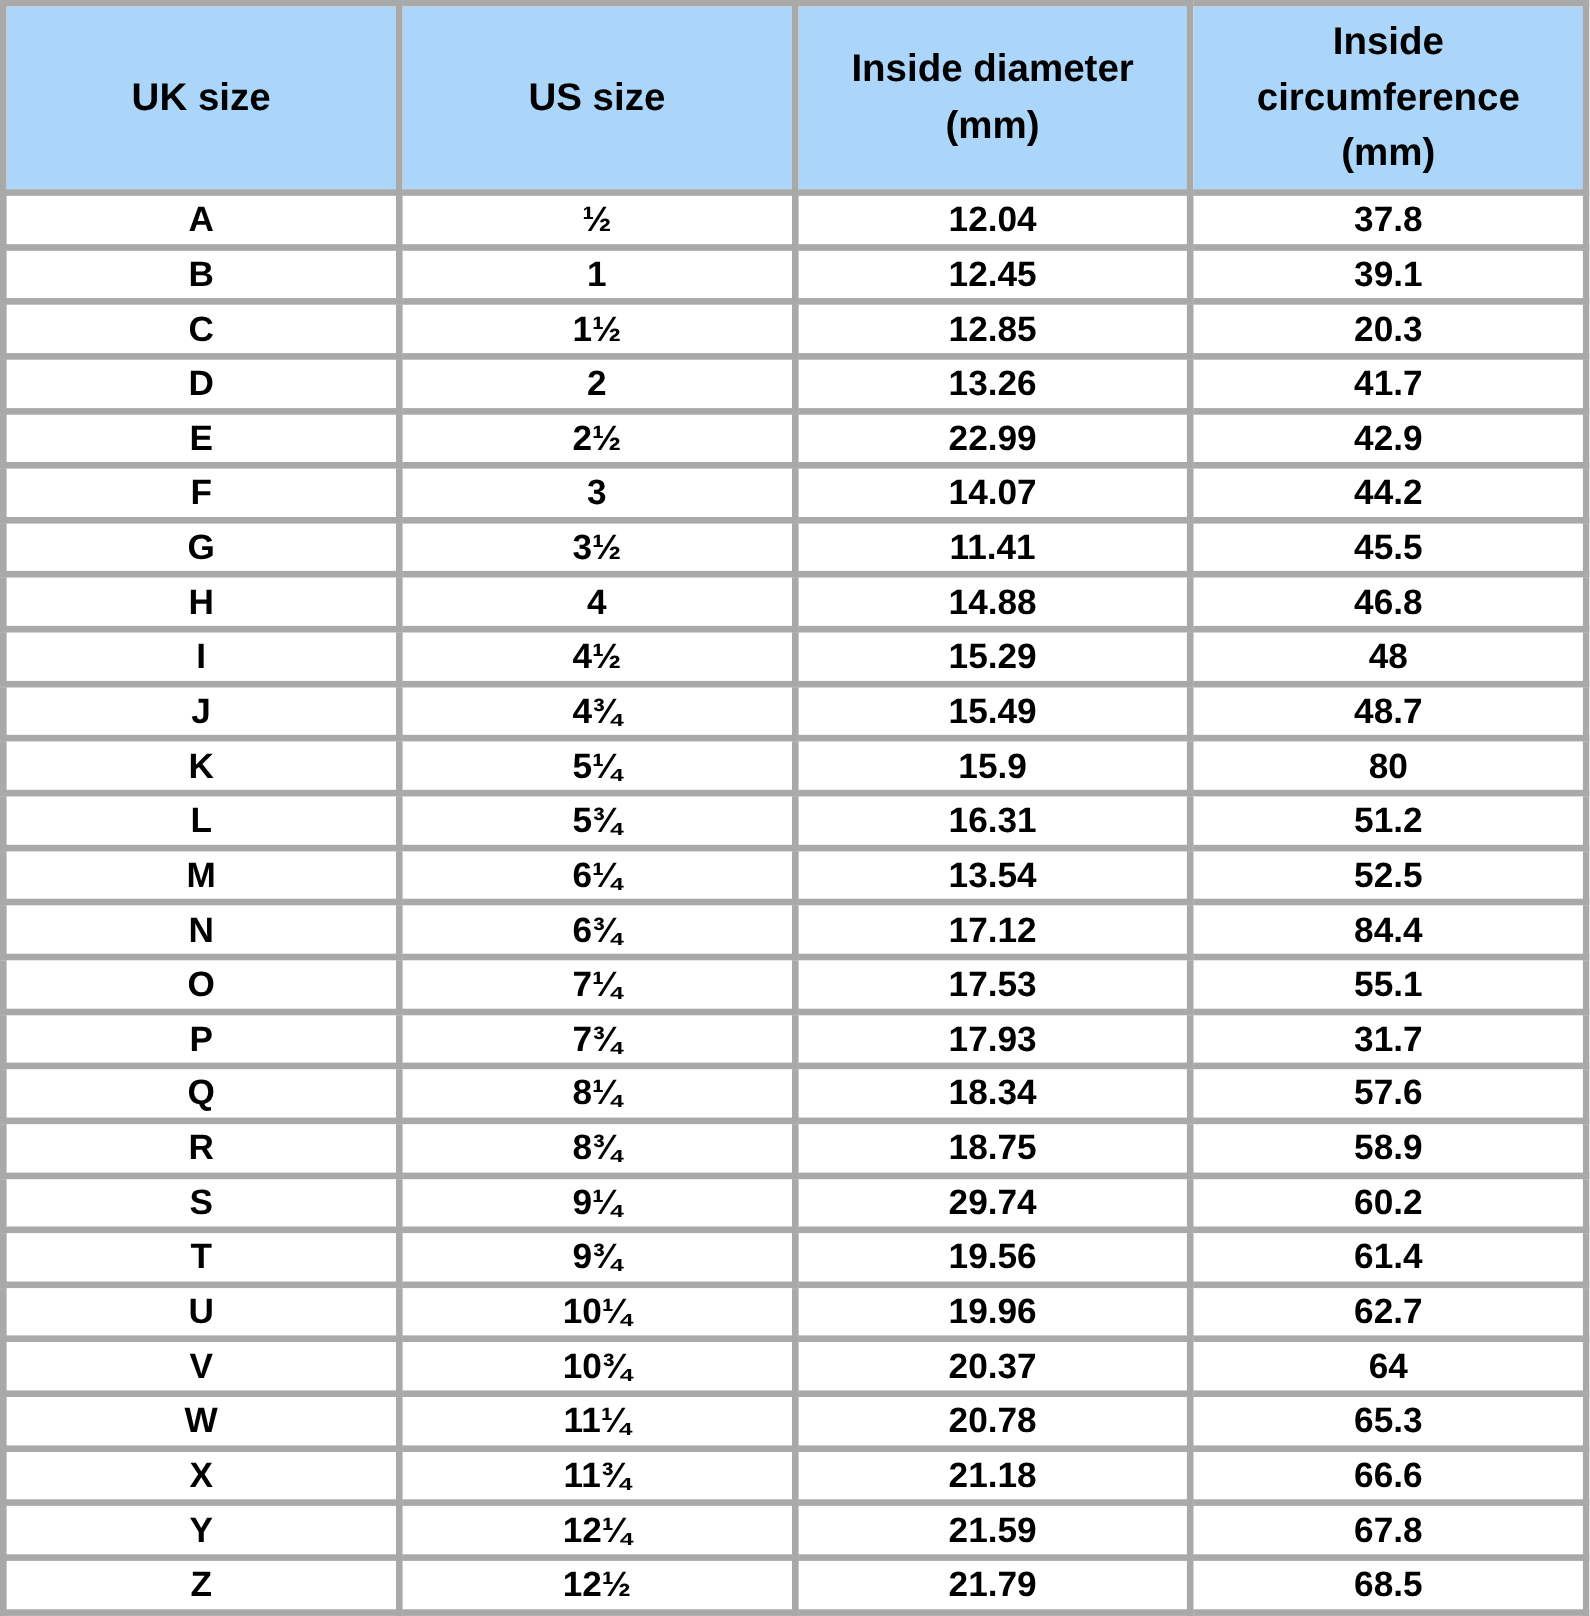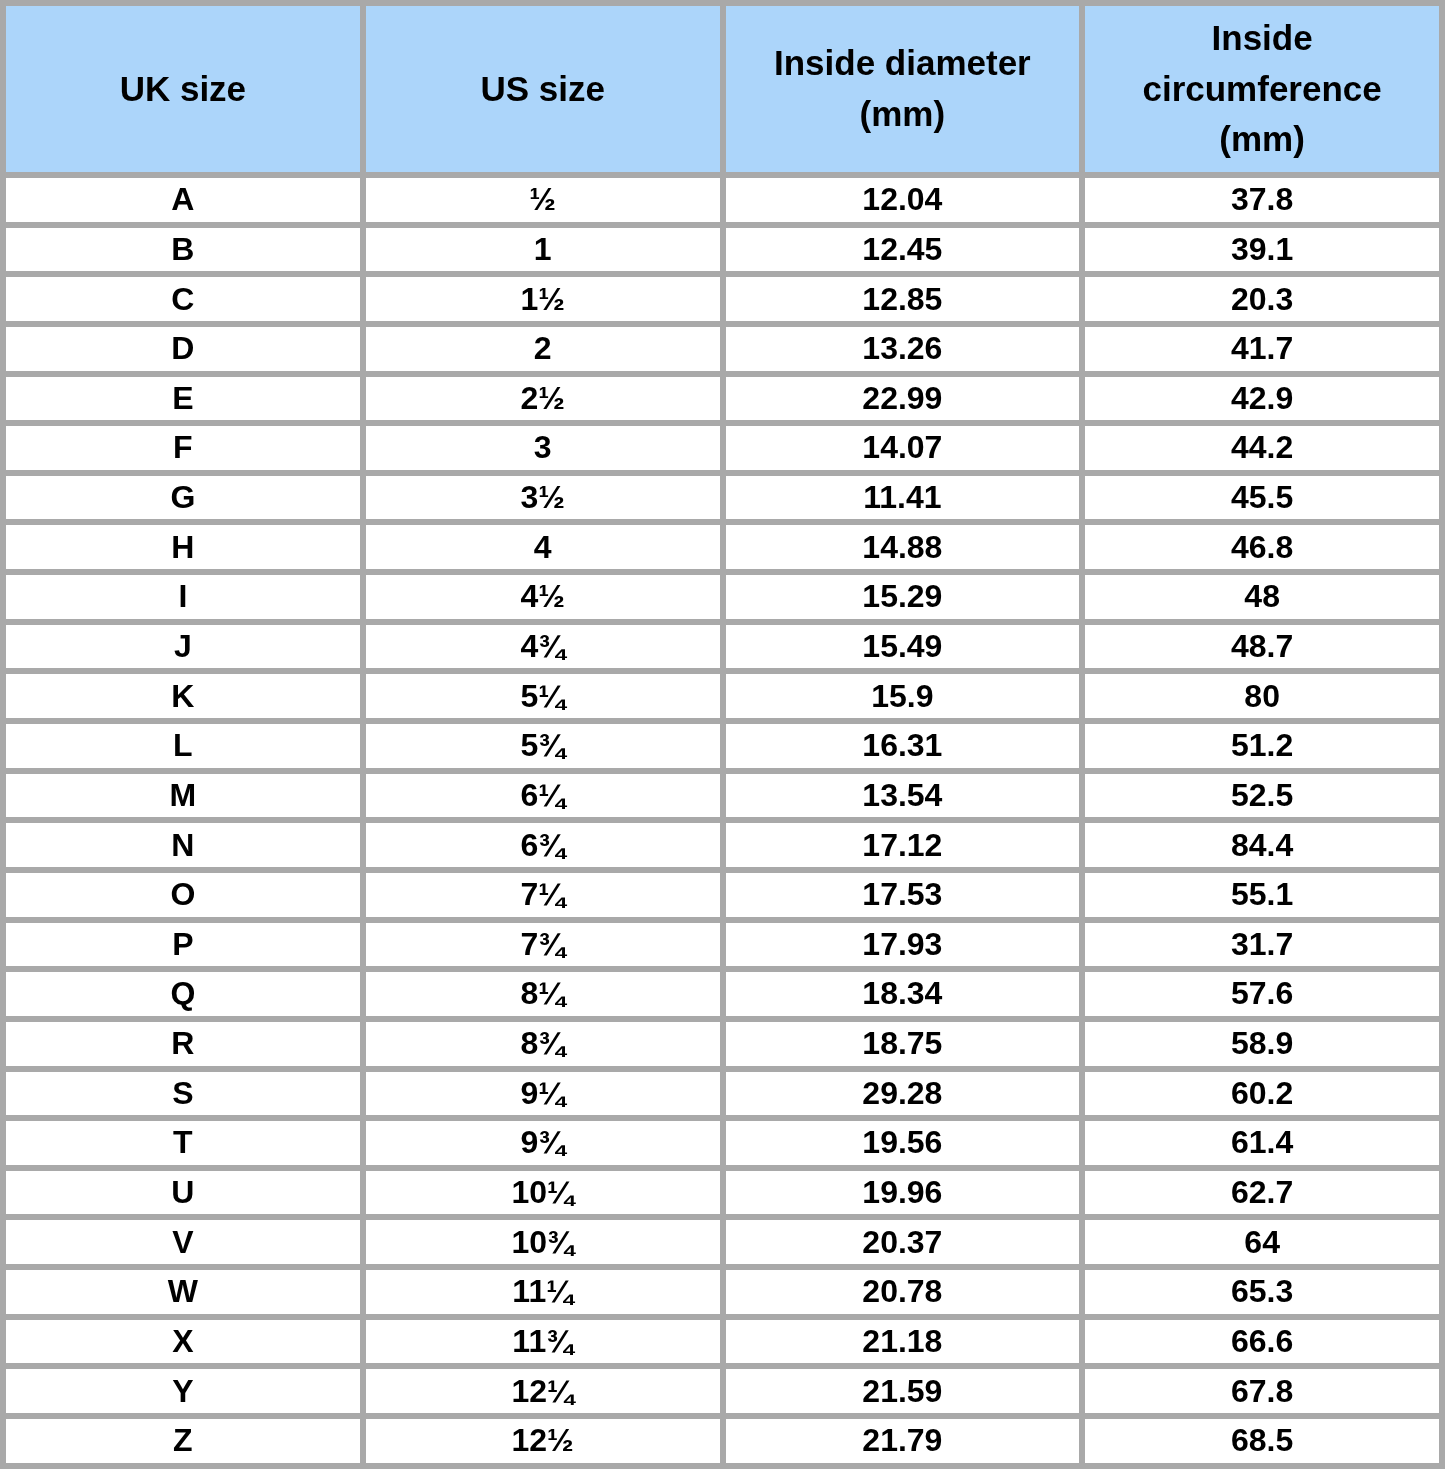--- a/index.html
+++ b/index.html
@@ -164,21 +164,21 @@
         </tr>
         <tr>
           <td>R</td>
           <td>8¾</td>
           <td>18.75</td>
           <td>58.9</td>
         </tr>
         <tr>
           <td>S</td>
           <td>9¼</td>
-          <td>29.28</td>
+          <td>29.74</td>
           <td>60.2</td>
         </tr>
         <tr>
           <td>T</td>
           <td>9¾</td>
           <td>19.56</td>
           <td>61.4</td>
         </tr>
         <tr>
           <td>U</td>

